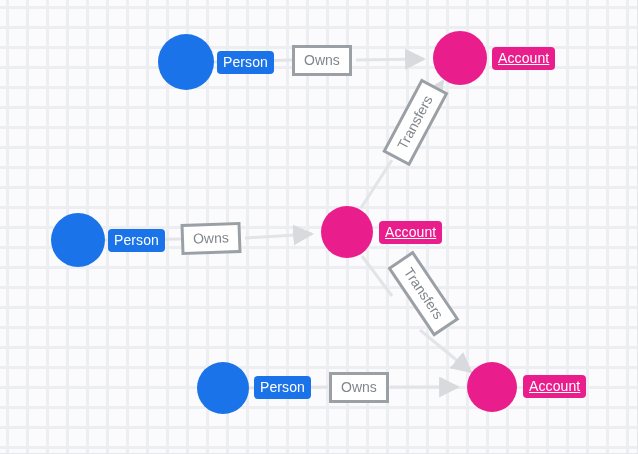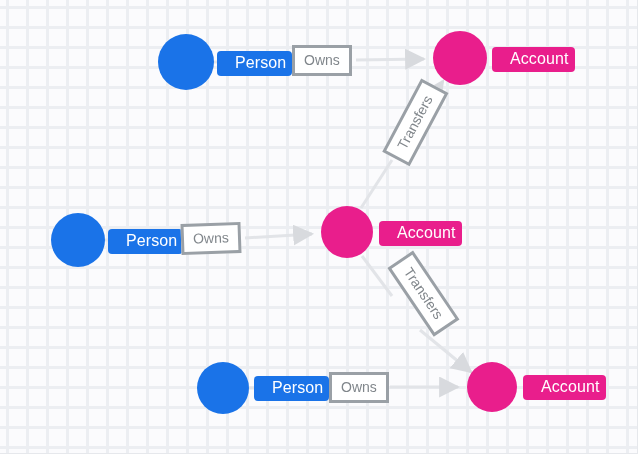--- a/index.html
+++ b/index.html
@@ -33,29 +33,29 @@
   .node {
     position: absolute;
     border-radius: 50%;
   }
   .node-person { background: #1a73e8; }
   .node-account { background: #e91e8c; }
 
   .node-label {
     position: absolute;
     color: #ffffff;
-    font-size: 16px;
+    font-size: 14px;
     line-height: 1;
-    padding: 4px 6px 5px 18px;
+    padding: 4px 6px 5px 6px;
     border-radius: 4px;
     white-space: nowrap;
     letter-spacing: 0.1px;
   }
   .label-person { background: #1a73e8; }
-  .label-account { background: #e91e8c; }
+  .label-account { background: #e91e8c; text-decoration: underline; }
 
   .edge-label {
     position: absolute;
     background: #ffffff;
     border: 3px solid #9aa0a6;
     color: #80868b;
     font-size: 14px;
     line-height: 1;
     padding: 5px 9px 6px 9px;
     white-space: nowrap;

